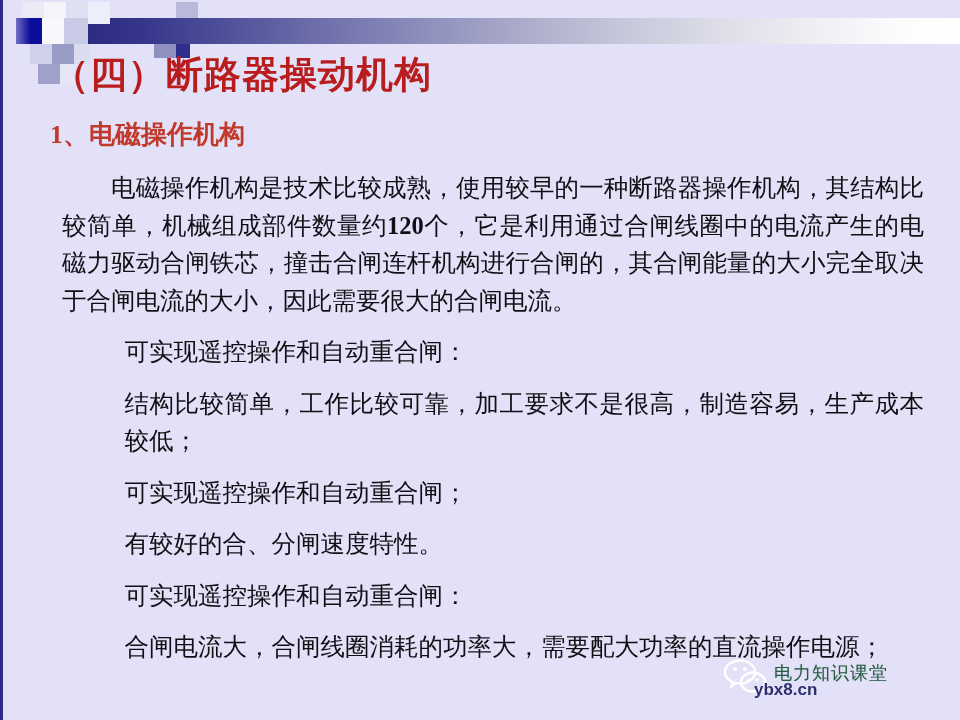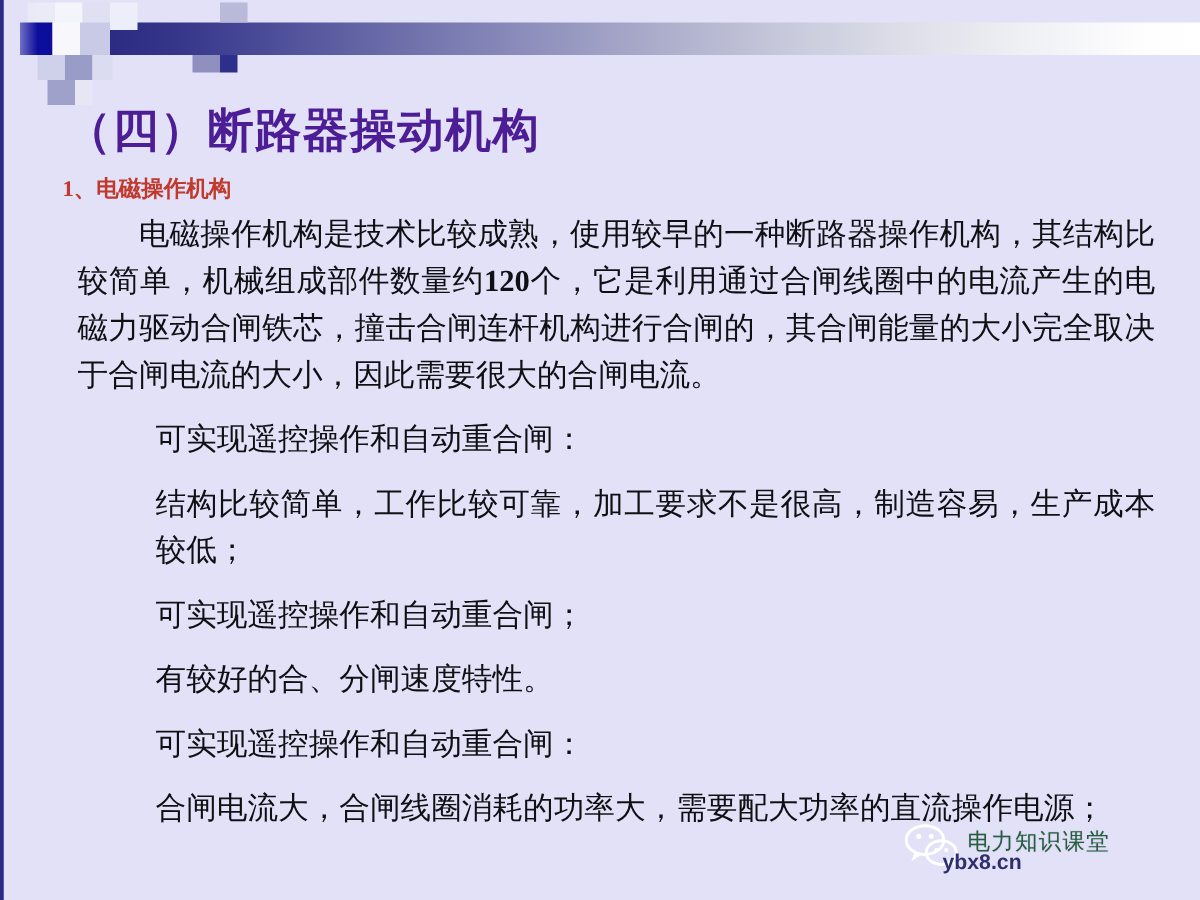--- a/index.html
+++ b/index.html
@@ -98,41 +98,40 @@
   .content {
     position: absolute;
     left: 0; top: 0;
     width: 960px; height: 720px;
     z-index: 3;
   }
 
   .slide-title {
     position: absolute;
     left: 52px;
-    top: 82px;
+    top: 52px;
     font-family: "Liberation Sans", "DejaVu Sans", sans-serif;
     font-weight: bold;
     font-size: 37px;
     line-height: 46px;
-    color: #4c1d95;
+    color: #b91c1c;
     letter-spacing: 1px;
     white-space: nowrap;
   }
 
   .sub-title {
     position: absolute;
     left: 50px;
     top: 120px;
     font-family: "Liberation Serif", "DejaVu Serif", serif;
     font-weight: bold;
-    font-size: 18px;
+    font-size: 26px;
     line-height: 30px;
     color: #c0392b;
     white-space: nowrap;
-    margin-top: 16px;
   }
 
   .body-text {
     position: absolute;
     left: 48px;
     top: 155px;
     width: 890px;
     font-family: "Liberation Serif", "DejaVu Serif", serif;
     font-size: 24.5px;
     line-height: 37.5px;

